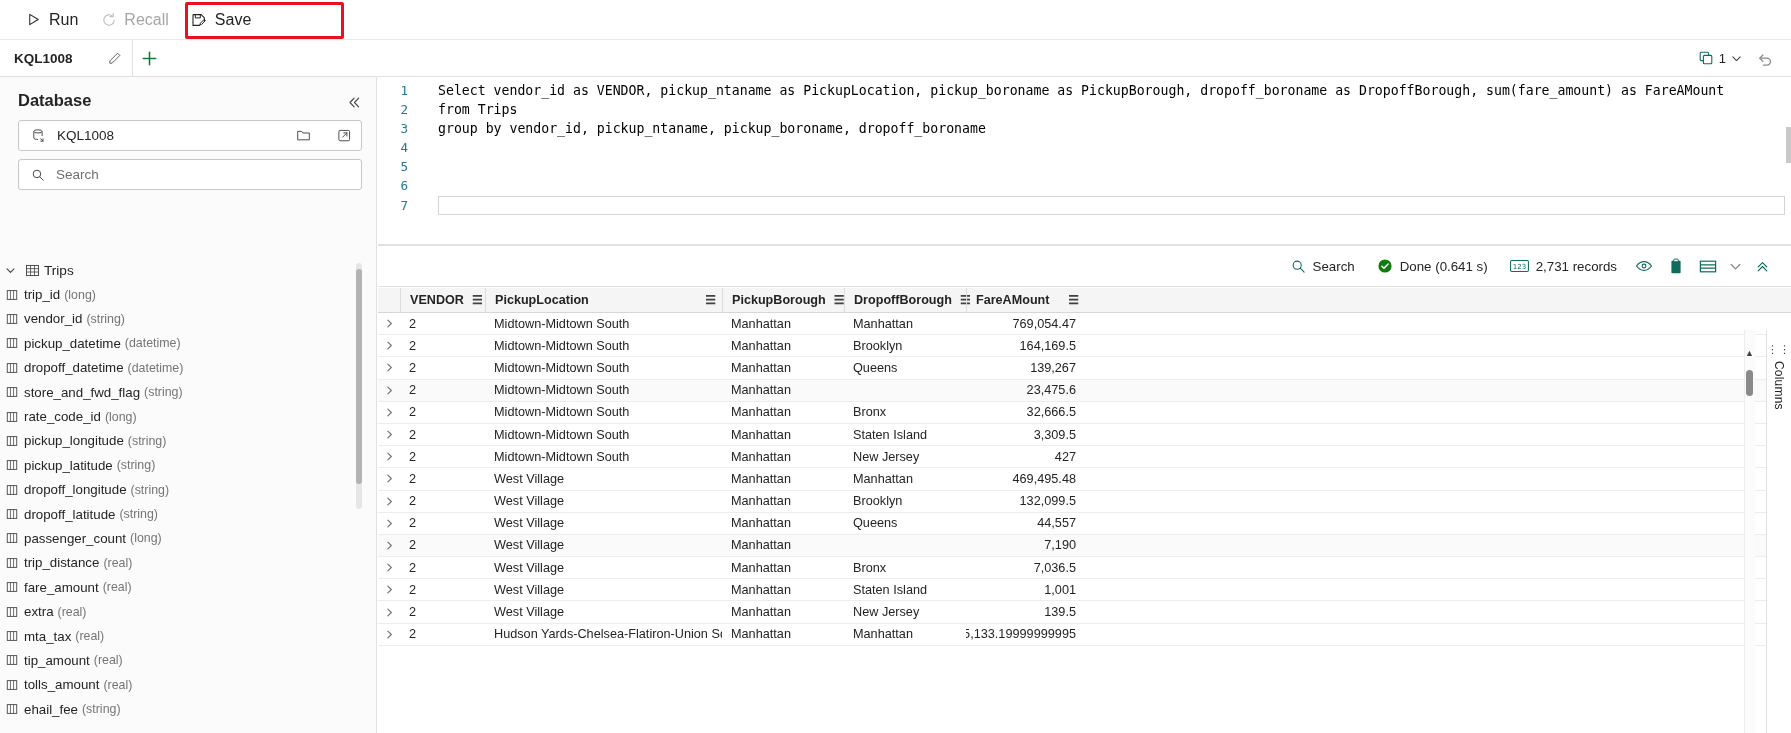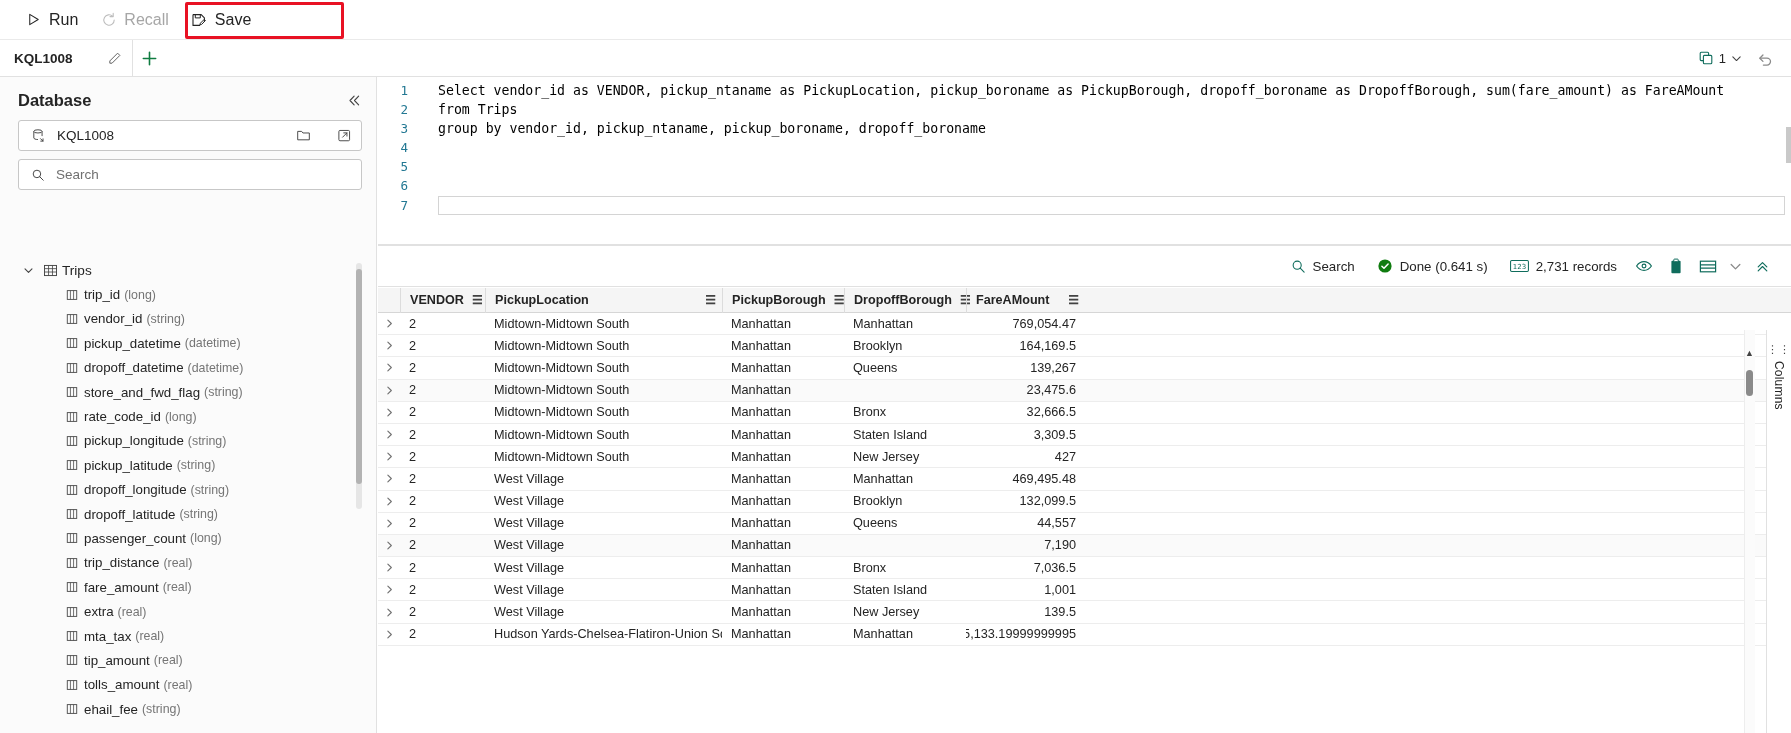--- a/index.html
+++ b/index.html
@@ -76,21 +76,21 @@
   .undo-btn { padding: 4px 7px; cursor: pointer; color: #8a8a8a; display: flex; }
 
   
   .sidebar {
     position: absolute; left: 0; top: 77px; width: 377px; height: 656px;
     background: #fbfbfb;
     border-right: 1px solid #e1e1e1;
     overflow: hidden;
   }
   .sb-head {
-    display: flex; align-items: center;
+    display: flex; align-items: flex-end;
     padding: 14px 14px 10px 18px;
     gap: 42px;
   }
   .sb-title { font-size: 16.5px; font-weight: 600; color: #242424; }
   .sb-collapse { margin-left: auto; color: #424242; cursor: pointer; font-size: 15px; display: flex; }
 
   .sb-field {
     margin: 0 14px 8px 18px;
     height: 31px;
     border: 1px solid #c7c7c7; border-radius: 3px;
@@ -106,27 +106,27 @@
 
   .tree {
     position: absolute; top: 177px; left: 0; right: 0; bottom: 0;
     overflow: hidden;
     padding-top: 4px;
   }
   .tree-row {
     display: flex; align-items: center;
     height: 24.4px;
     font-size: 13.3px; color: #242424;
-    padding-left: 18px;
+    padding-left: 0;
     cursor: pointer; white-space: nowrap;
   }
   .tree-row.table-row { font-size: 13.6px; }
   .tw-chevron { width: 20px; display: flex; align-items: center; justify-content: center; color: #424242; }
   .tw-icon { width: 24px; display: flex; align-items: center; justify-content: center; color: #424242; flex: none; }
-  .tree-row.col { padding-left: 60px; }
+  .tree-row.col { }
   .tw-type { color: #757575; margin-left: 4px; font-size: 12.4px; }
 
   .sb-scroll-track {
     position: absolute; right: 14px; top: 186px; width: 6px; height: 246px;
     background: #e6e6e6; border-radius: 3px;
   }
   .sb-scroll-thumb {
     position: absolute; right: 14px; top: 192px; width: 6px; height: 215px;
     background: #b3b3b3; border-radius: 3px; cursor: pointer;
   }

